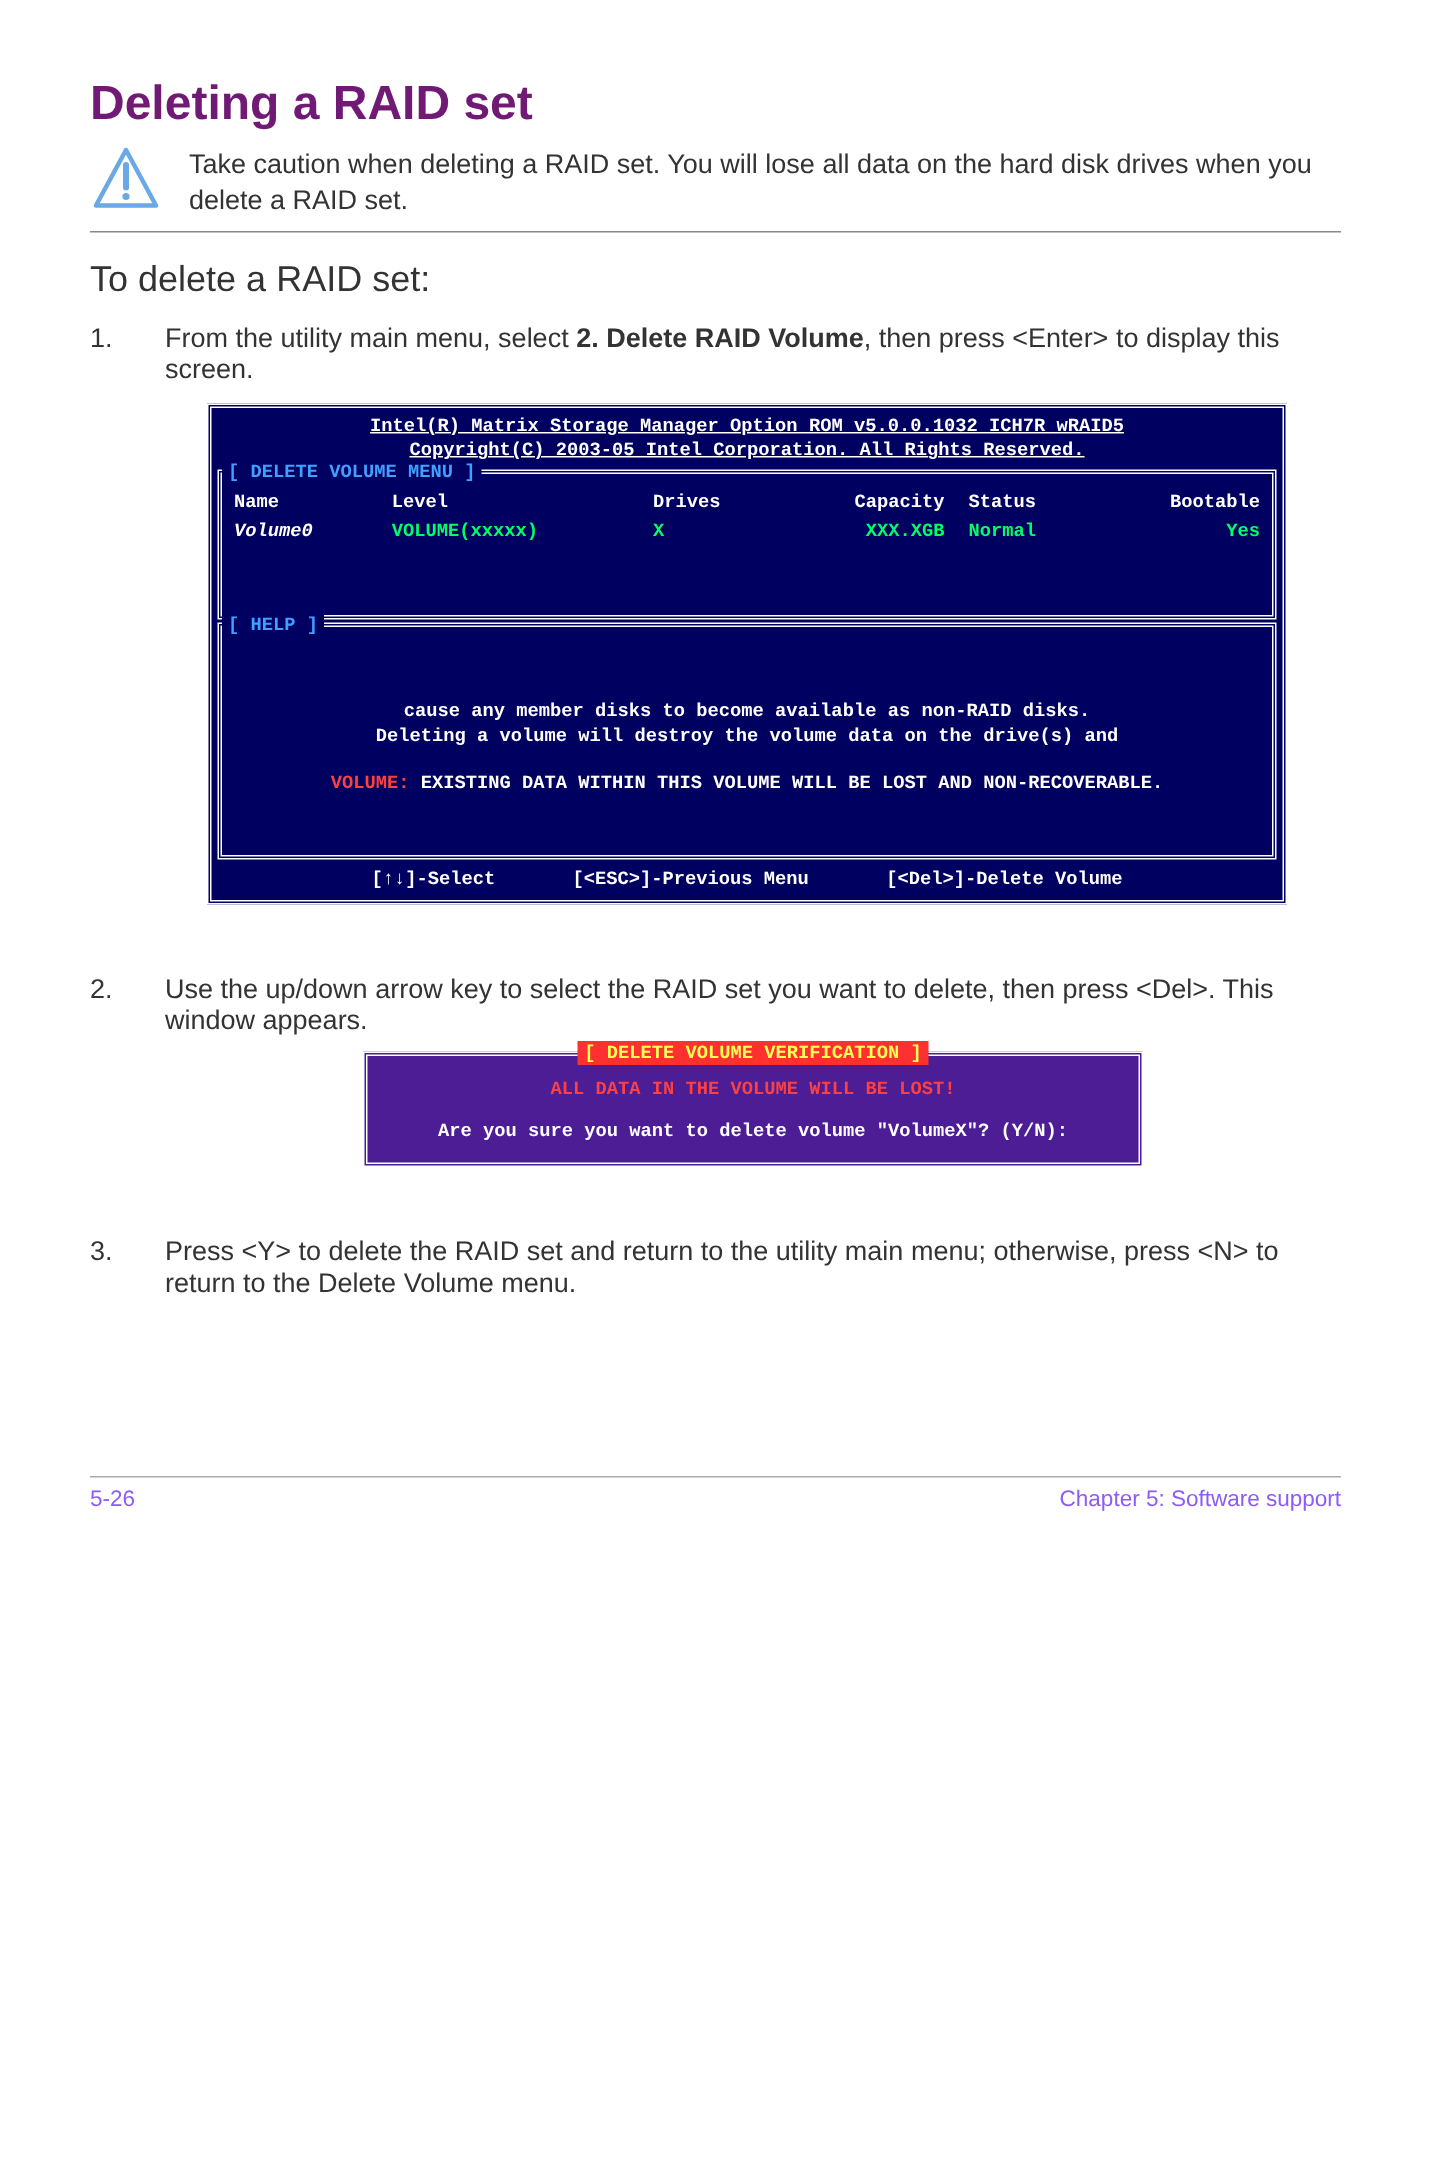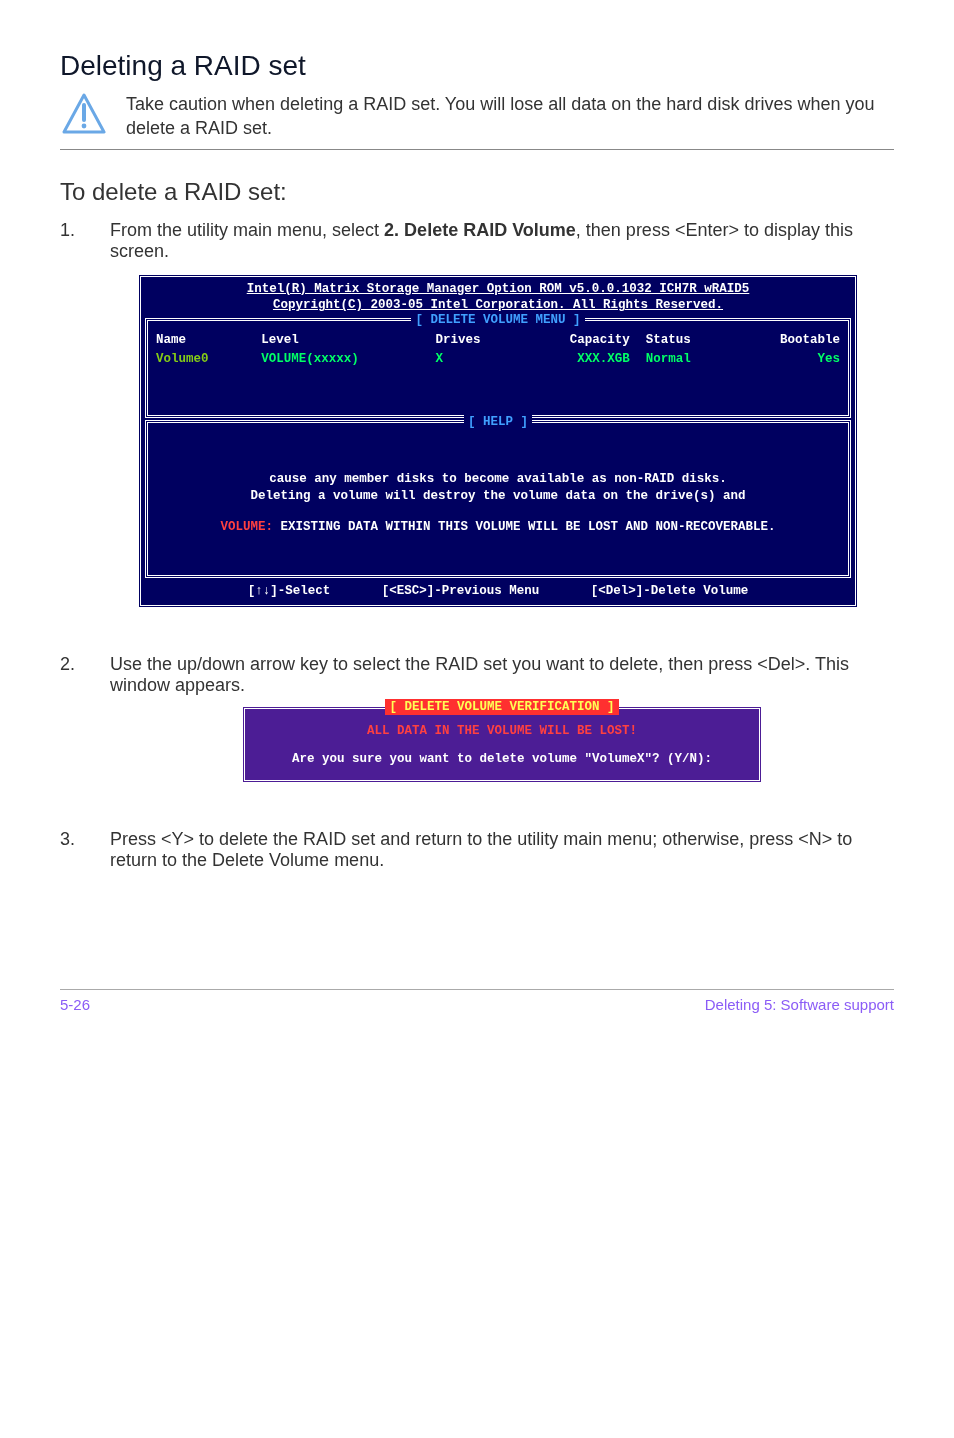--- a/index.html
+++ b/index.html
@@ -8,32 +8,32 @@
     padding: 0;
     font-family: Arial, Helvetica, sans-serif;
     background: #fff;
     color: #000;
     width: 954px;
   }
   .page {
     padding: 50px 60px 40px 60px;
   }
   h2.section-title {
-    font-size: 28px;
-    font-weight: normal;
+    font-size: 32px;
+    font-weight: bold;
     margin: 0 0 10px 0;
-    color: #0f172a;
+    color: #701a75;
   }
   .caution-row {
     display: flex;
     align-items: flex-start;
     gap: 18px;
     border-bottom: 1px solid #888;
     padding-bottom: 8px;
-    margin-bottom: 28px;
+    margin-bottom: 18px;
   }
   .caution-row .icon-holder {
     flex: 0 0 48px;
     display:flex;
     justify-content:center;
   }
   .caution-row p {
     margin: 0;
     font-size: 18px;
     color: #333;
@@ -78,21 +78,21 @@
     text-align: center;
     padding: 4px 6px 2px 6px;
     font-weight: bold;
     text-decoration: underline;
   }
   .bios-frame {
     border: 3px double #fff;
     margin: 2px 4px;
   }
   .frame-title {
-    text-align: center;
+    text-align: left;
     margin-top: -9px;
     margin-bottom: 2px;
   }
   .frame-title span {
     background: #000060;
     color: #40a0ff;
     padding: 0 4px;
     font-weight: bold;
   }
   .bios-table {
@@ -100,21 +100,21 @@
     border-collapse: collapse;
   }
   .bios-table td, .bios-table th {
     padding: 1px 8px;
     font-weight: bold;
     text-align: left;
     white-space: nowrap;
   }
   .bios-table th { color: #fff; }
   .green { color: #00ff66; }
-  .yellow { color: #84cc16; }
+  .yellow { color: #ffffff; font-style: italic; }
   .red { color: #ff4040; }
   .lblue { color: #40a0ff; }
   .help-body {
     padding: 38px 14px 40px 14px;
     text-align: center;
     font-weight: bold;
   }
   .bios-footer {
     text-align: center;
     color: #fff;
@@ -255,14 +255,14 @@
       <div class="num">3.</div>
       <div class="content">
         <span>Press &lt;Y&gt; to delete the RAID set and return to the utility main menu; otherwise, press &lt;N&gt; to return to the Delete Volume menu.</span>
       </div>
     </li>
   </ol>
 </div>
 
 <div class="page-footer">
   <span>5-26</span>
-  <span>Deleting 5: Software support</span>
+  <span>Chapter 5: Software support</span>
 </div>
 
 </body></html>

